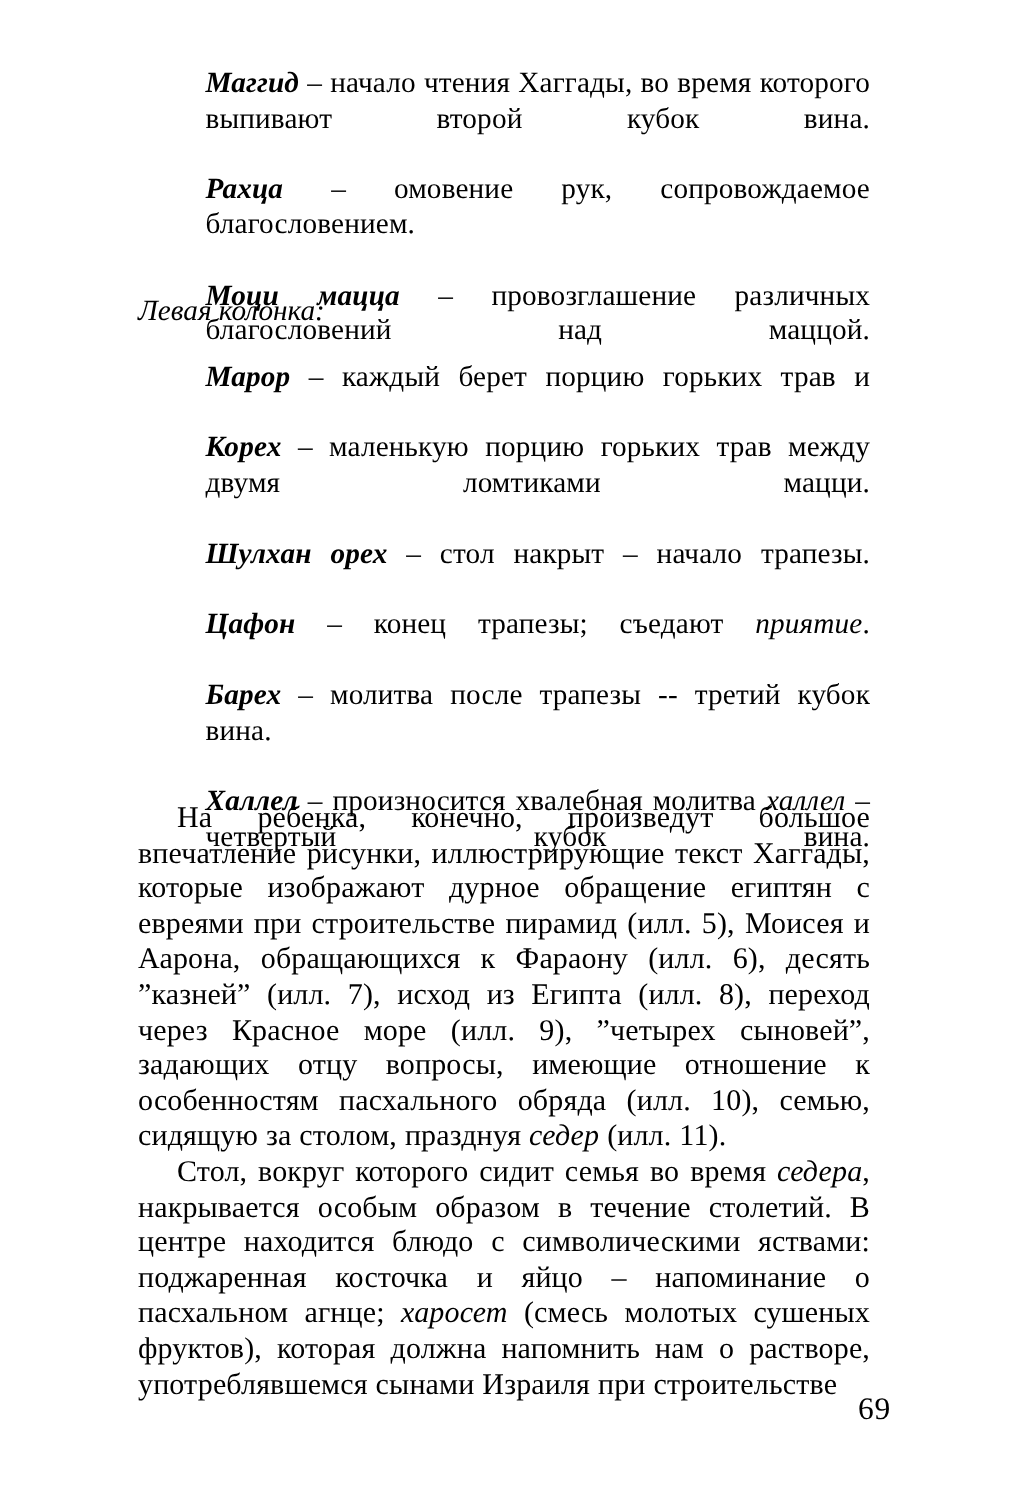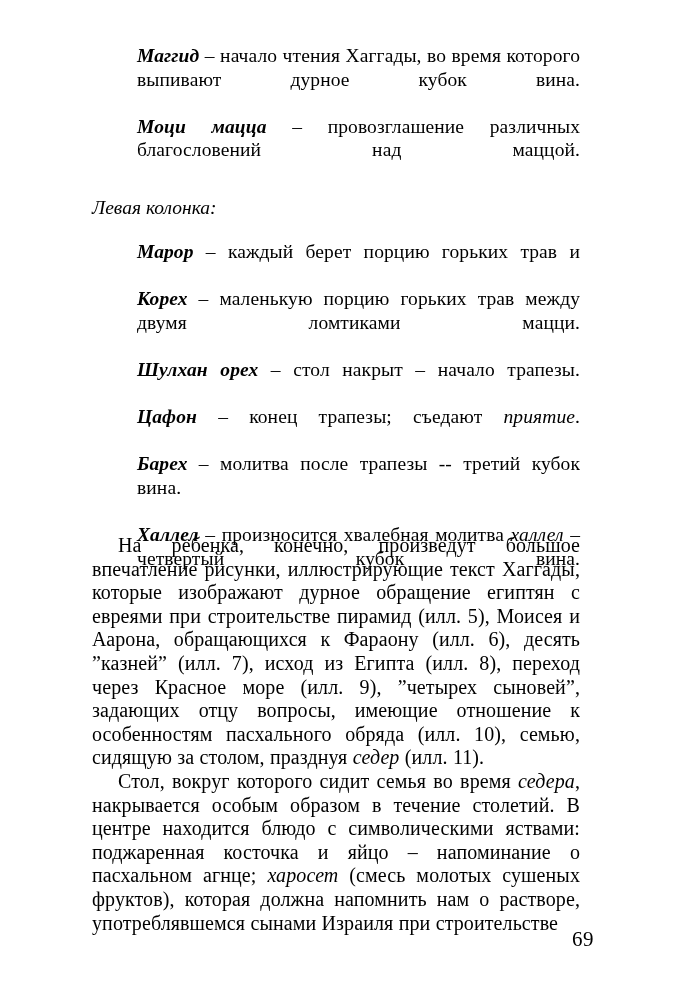--- a/index.html
+++ b/index.html
@@ -96,22 +96,23 @@
   #body-2         { top: 770px; }
 </style>
 </head>
 <body>
 
 <div id="page">
 
   <div id="group-top" class="textblock">
     <div class="glossary">
 
-      <p class="entry"><span class="term">Маггид</span><span> – начало чтения Хаггады, во время которого выпивают дурное кубок вина.</span></p>
+      <p class="entry"><span class="term">Маггид</span><span> – начало чтения Хаггады, во время которого выпивают второй кубок вина.</span></p>
 
+      <p class="entry"><span class="term">Рахца</span><span> – омовение рук, сопровождаемое благословением.</span></p>
 
       <p class="entry"><span class="term">Моци мацца</span><span> – провозглашение различных благословений над маццой.</span></p>
 
     </div>
   </div>
 
   <div id="label-left-col" class="textblock">
     <p class="label-line">Левая колонка:</p>
   </div>
 

